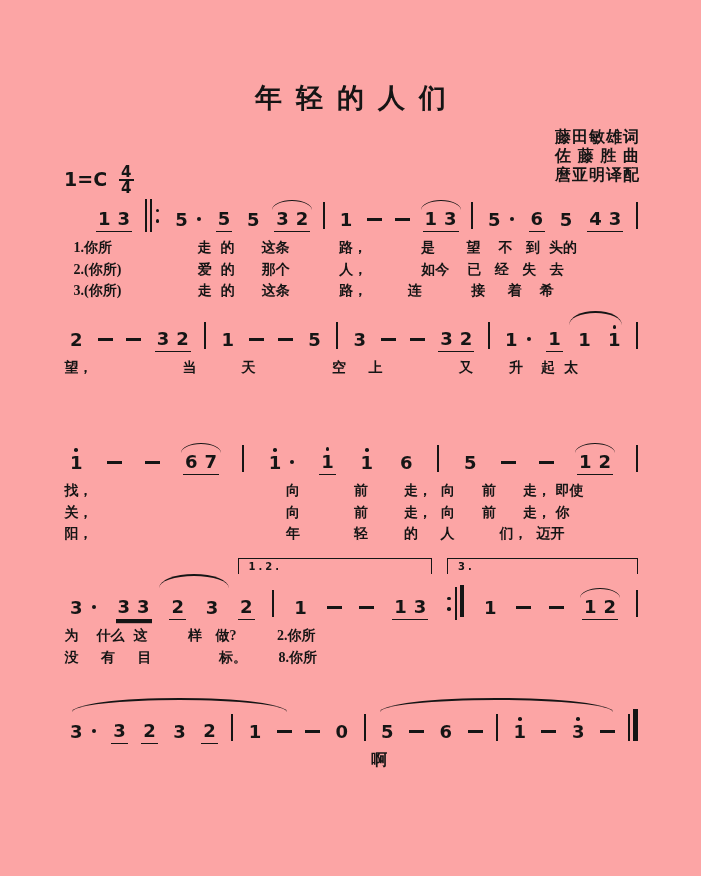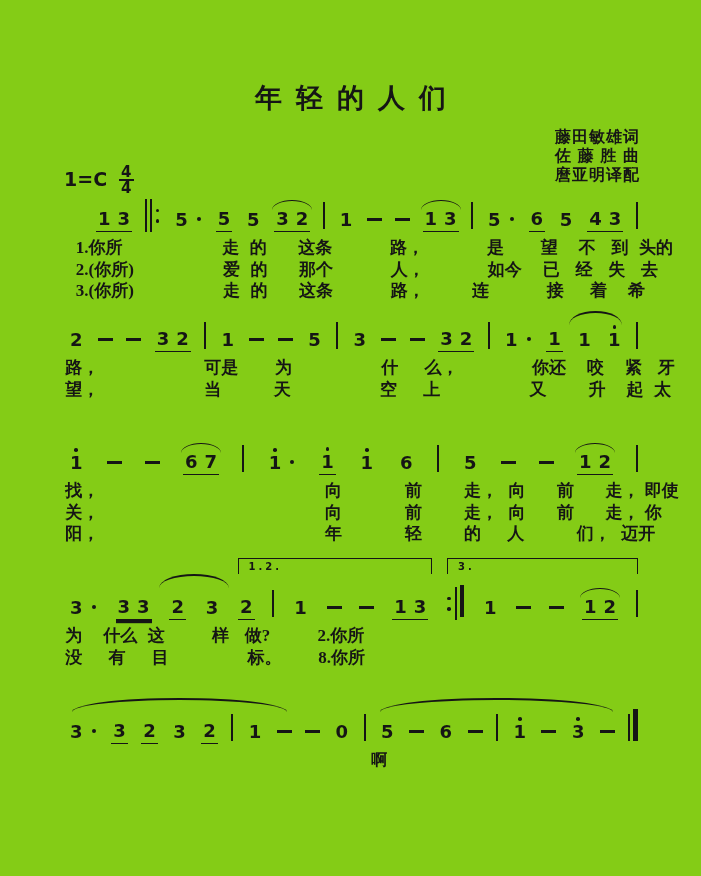--- a/index.html
+++ b/index.html
@@ -1,16 +1,16 @@
 <!DOCTYPE html>
 <html><head>
 <meta charset="utf-8">
 <style>
   html,body{margin:0;padding:0;background:#e8e8e6;}
-  .page{position:relative;width:701px;height:876px;margin:0 auto;background:#84cc16;color:#151515;
+  .page{position:relative;width:701px;height:876px;margin:0 auto;background:#fca5a5;color:#151515;
         font-family:"Liberation Serif","DejaVu Serif",serif;overflow:hidden;}
   .title{position:absolute;top:80px;left:0;right:0;text-align:center;
          font-size:27px;font-weight:bold;letter-spacing:14px;text-indent:14px;}
   .credits{position:absolute;top:127px;right:62px;width:84px;font-size:16px;font-weight:bold;line-height:19px;}
   .cl{text-align:justify;text-align-last:justify;}
   .keysig{position:absolute;top:152px;left:64px;font-family:"DejaVu Sans","Liberation Sans",sans-serif;
           font-weight:bold;font-size:19px;margin-top:13px;}
   .frac{display:inline-flex;flex-direction:column;align-items:center;vertical-align:middle;
         margin-left:12px;font-size:15px;line-height:14px;}
   .ftop{border-bottom:2px solid #151515;padding:0 2px;}
@@ -39,21 +39,21 @@
   .rdots i{width:3.6px;height:3.6px;border-radius:50%;background:#151515;}
   
   .ovarc{position:absolute;height:12px;border-top:2px solid #151515;
          border-radius:50% 50% 0 0/100% 100% 0 0;}
   .ovvolta{position:absolute;top:0;height:15px;border:1.6px solid #151515;border-bottom:none;}
   .ovvolta span{position:relative;top:-3px;left:10px;font-size:10px;font-weight:bold;letter-spacing:3px;
                 font-family:"DejaVu Sans","Liberation Sans",sans-serif;}
   .ovsyl{position:absolute;font-size:16px;font-weight:bold;}
   
   .lyrics{margin-top:5px;}
-  .lyr{white-space:pre;font-size:17px;line-height:21.5px;font-weight:bold;word-spacing:1px;}
+  .lyr{white-space:pre;font-size:14px;line-height:21.5px;font-weight:bold;word-spacing:1px;}
 </style>
 </head>
 <body>
 
 <div class="page">
   <div class="title">年轻的人们</div>
   <div class="credits">
     <div class="cl">藤田敏雄词</div>
     <div class="cl">佐藤胜曲</div>
     <div class="cl">麿亚明译配</div>
@@ -264,21 +264,20 @@
               <div class="stack">
                 <div class="od"></div>
                 <div class="num">1</div>
               </div>
             </div>
           </div>
           <div class="bar"></div>
           <div class="ovarc" style="left: 87.5%; width: 9%; top: 5px;"></div>
         </div>
         <div class="lyrics">
-          <div class="lyr"> 路，                    可是       为                 什     么，              你还    咬    紧   牙</div>
           <div class="lyr"> 望，                    当          天                 空     上                 又        升    起  太</div>
         </div>
       </div>
       <div class="sys" style="top: 243px;">
         <div class="notation" style="padding-left: 8px;">
           <div class="grp">
             <div class="row">
               <div class="stack">
                 <div class="od"></div>
                 <div class="num">1</div>

